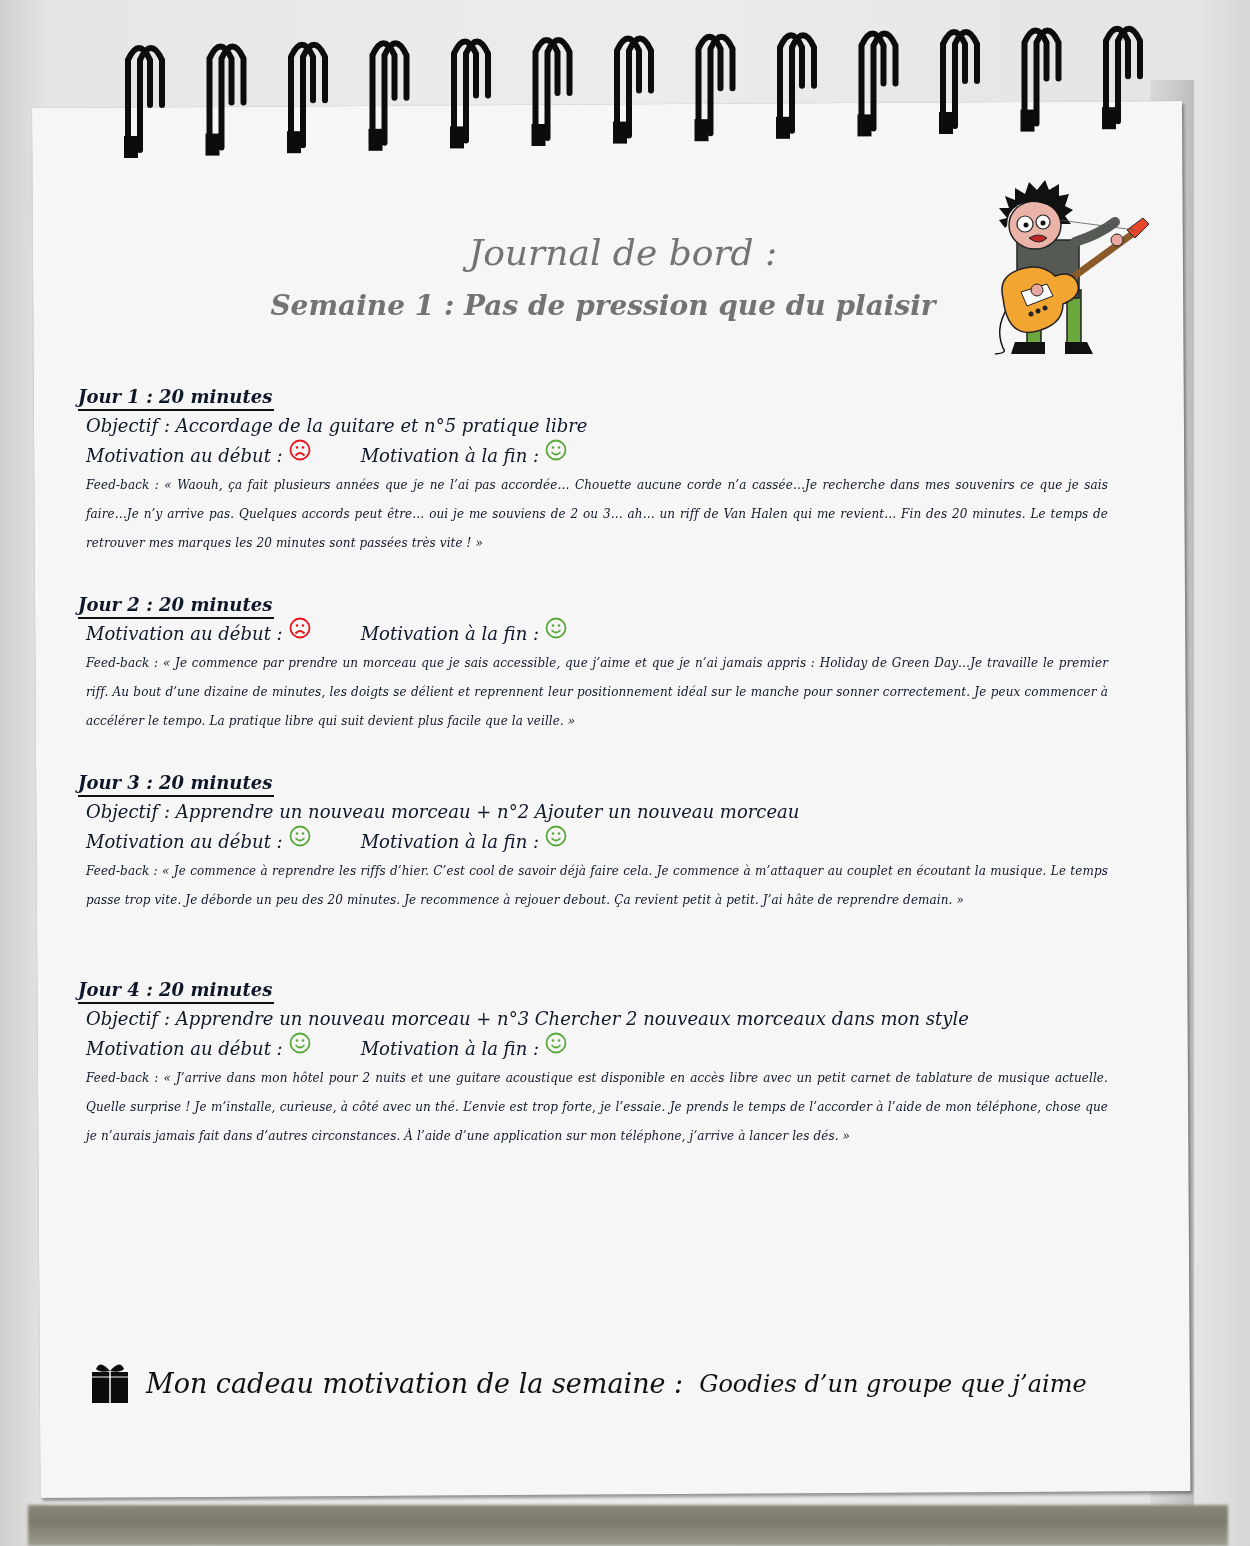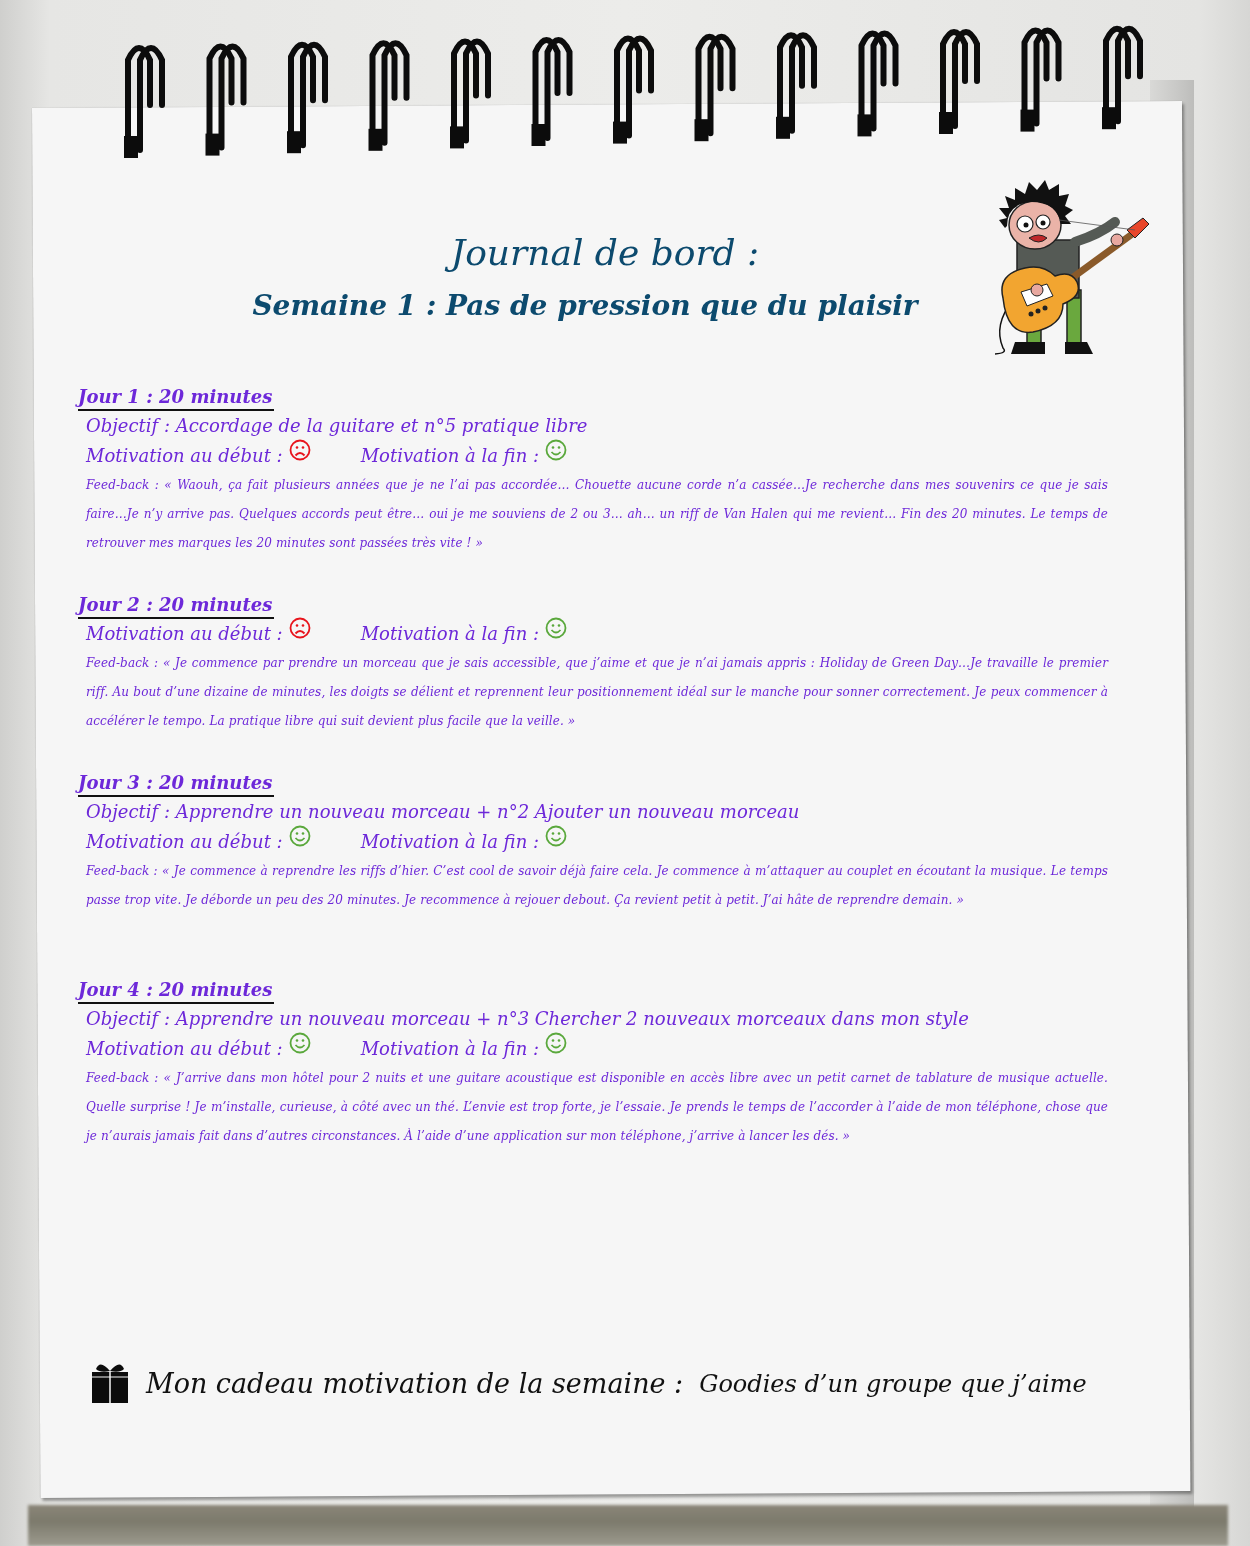--- a/index.html
+++ b/index.html
@@ -19,29 +19,29 @@
     }
     .page {
       position: absolute; left: 32px; top: 108px; width: 1150px; height: 1390px;
       background: #f6f6f6;
       box-shadow: 2px 3px 3px rgba(0,0,0,0.35), 0 0 1px rgba(0,0,0,0.3);
       transform: rotate(-0.35deg);
       transform-origin: top left;
     }
     .binding { position: absolute; left: 0; top: 0; width: 1250px; height: 170px; }
     .title-block {
-      position: absolute; left: 150px; top: 228px; width: 870px; text-align: center;
-      font-family: "DejaVu Serif", serif; font-style: italic; color: #0c4a6e;
+      position: absolute; left: 168px; top: 228px; width: 870px; text-align: center;
+      font-family: "DejaVu Serif", serif; font-style: italic; color: #737373;
     }
     .title-line1 { font-size: 36px; line-height: 50px; padding-left: 40px; }
     .title-line2 { font-size: 28px; line-height: 56px; font-weight: bold; }
     .guitarist { position: absolute; left: 975px; top: 180px; width: 190px; height: 190px; }
     .content {
       position: absolute; left: 78px; top: 384px; width: 1030px;
-      font-family: "DejaVu Serif", serif; font-style: italic; color: #6d28d9;
+      font-family: "DejaVu Serif", serif; font-style: italic; color: #0f172a;
       font-size: 18px;
     }
     .day { position: relative; }
     .day-title {
       display: inline-block; font-size: 18px; font-weight: bold;
       border-bottom: 2px solid #111; line-height: 25px; padding: 0 2px 0 0;
     }
     .line { line-height: 30px; padding-left: 8px; white-space: nowrap; }
     .motiv { display: flex; align-items: center; }
     .motiv .lbl { display: inline-block; }

